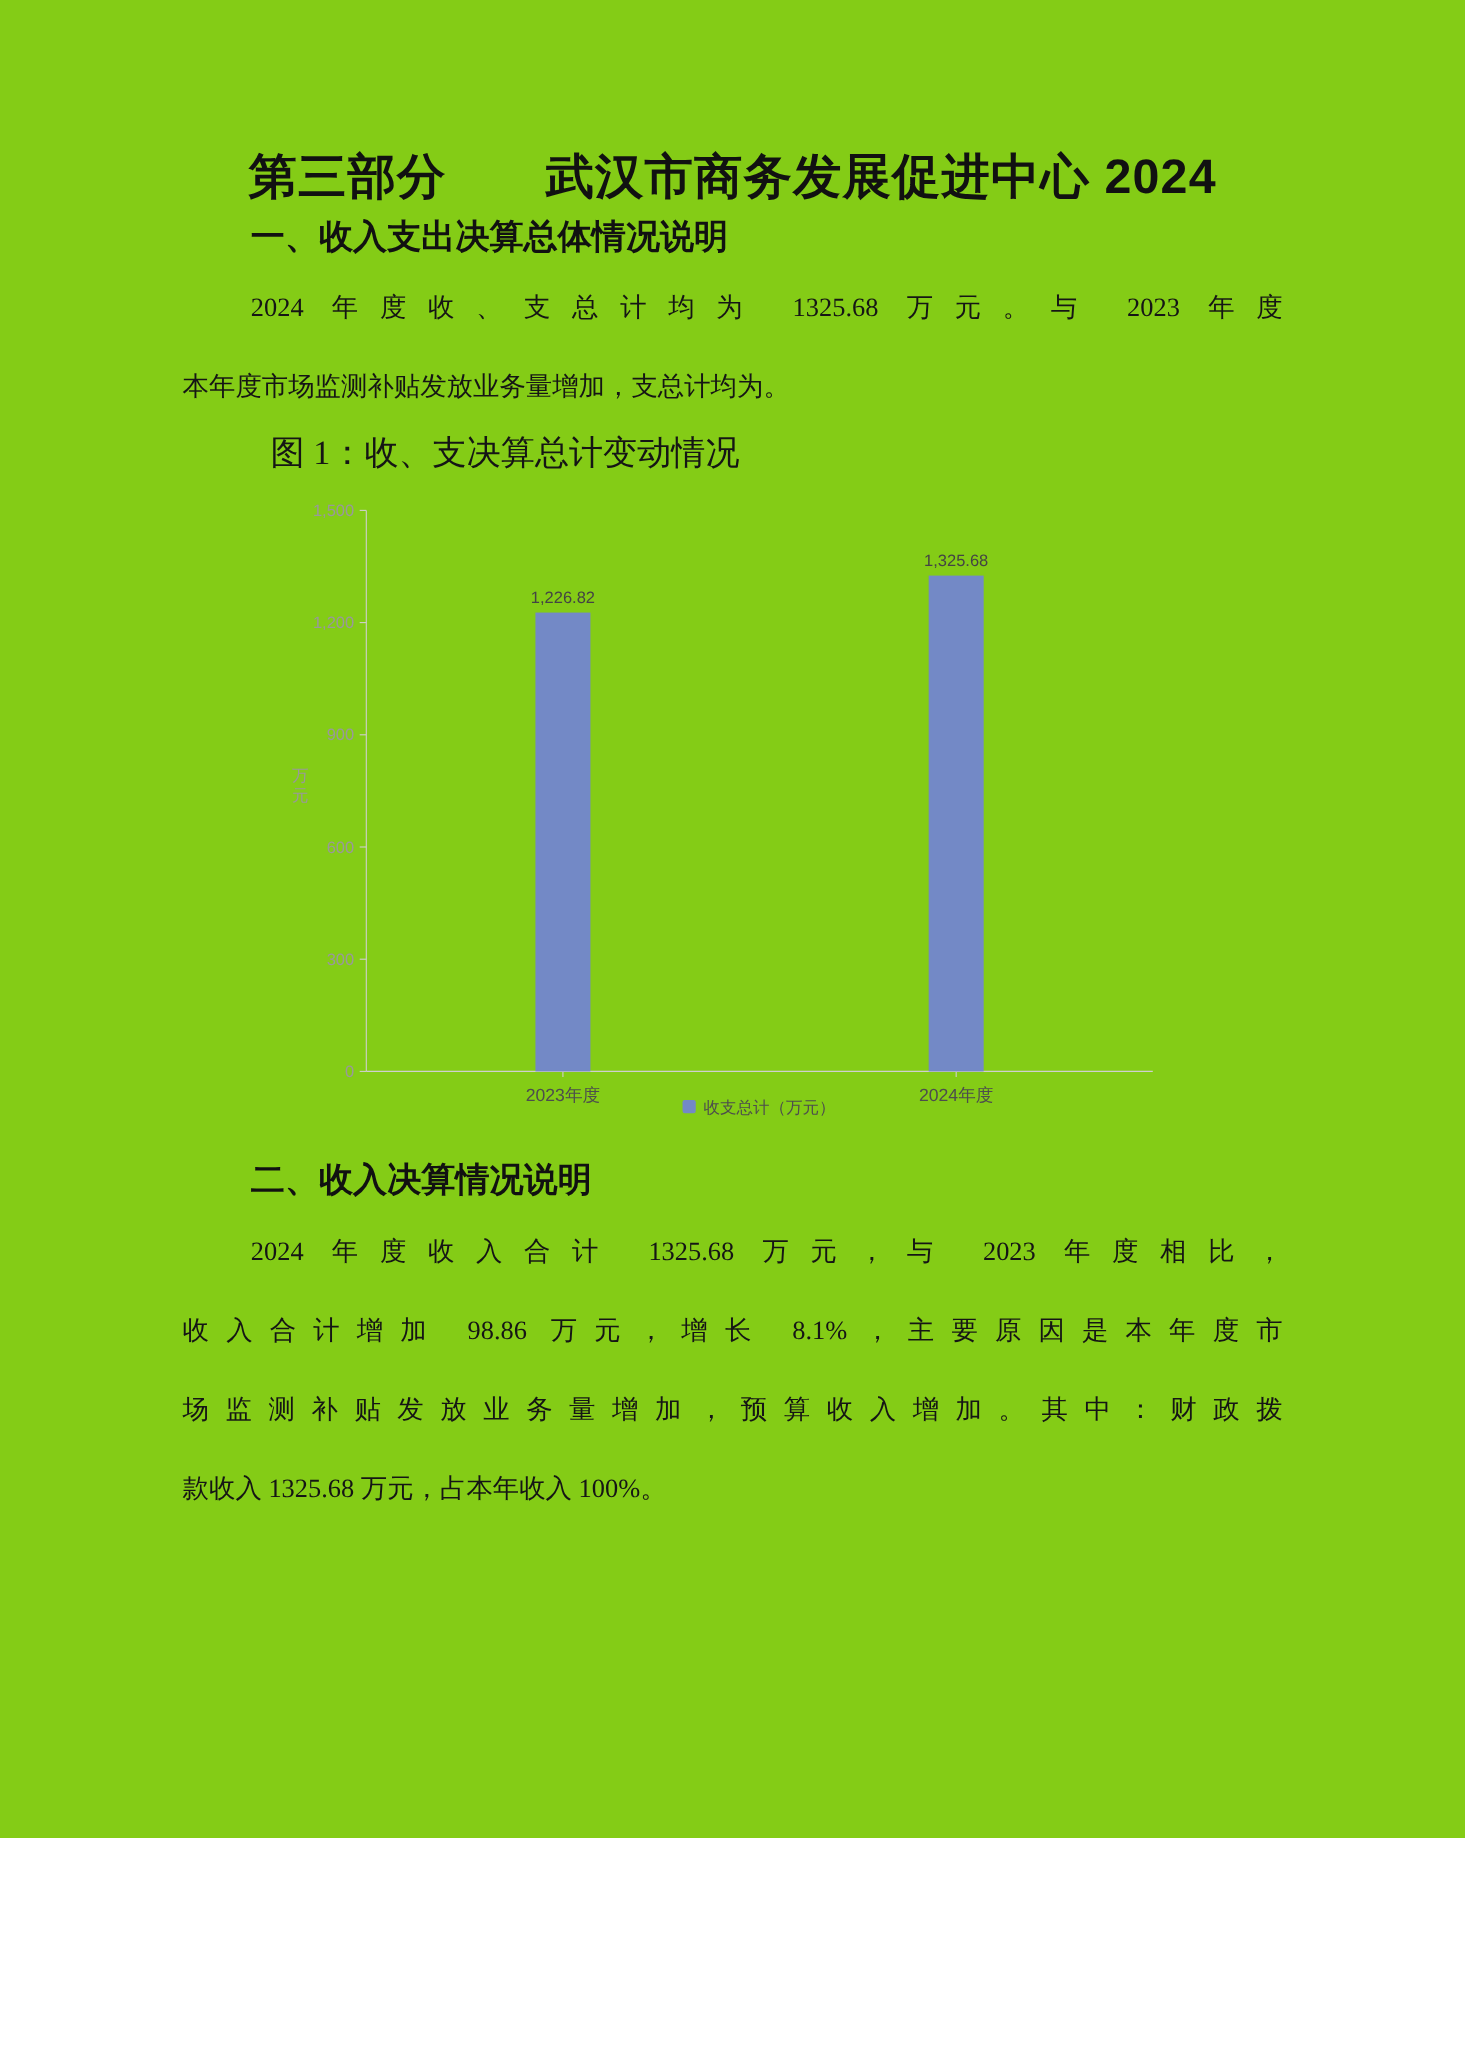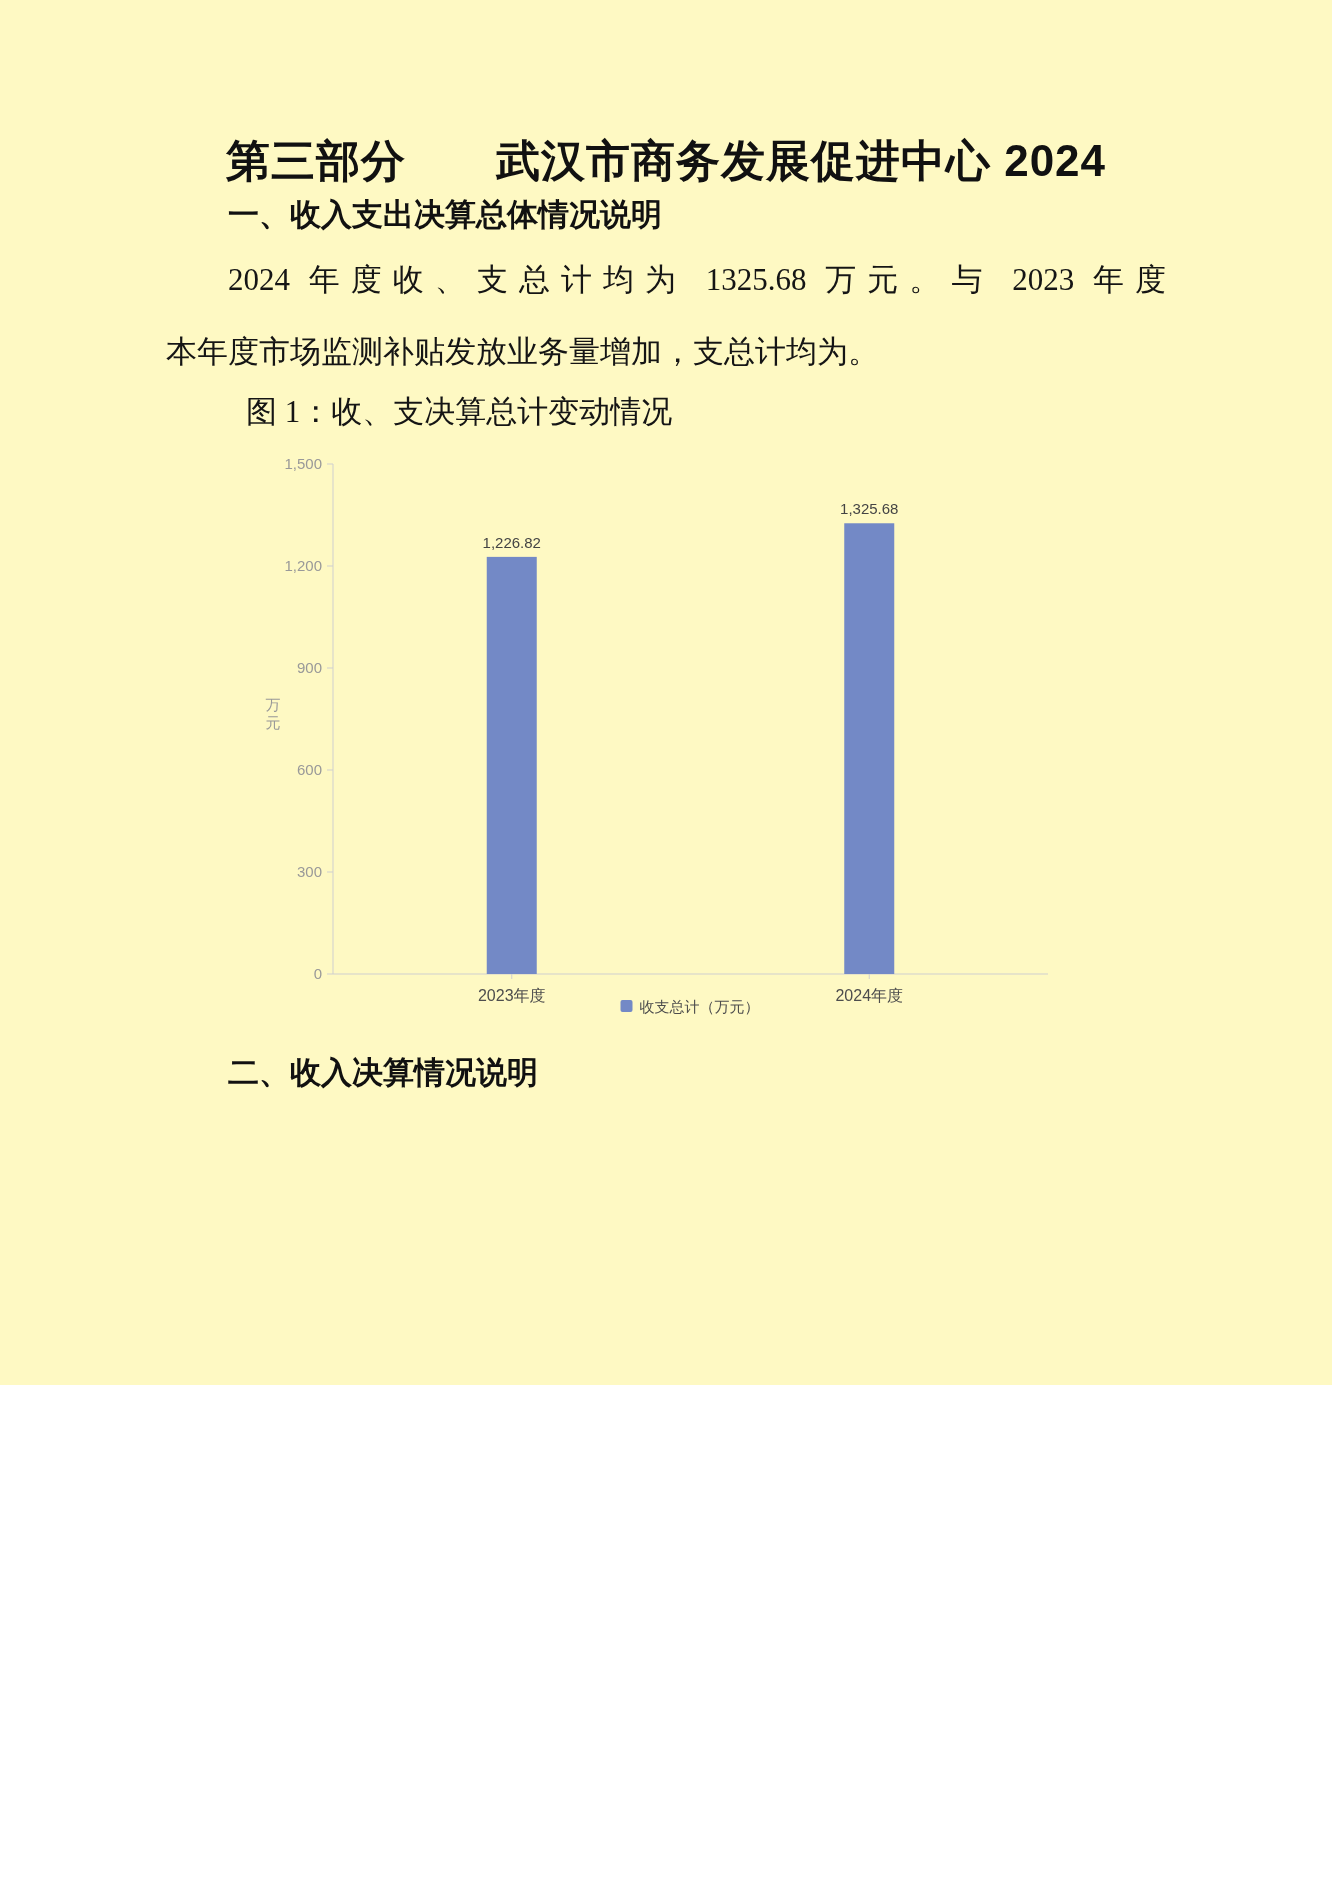--- a/index.html
+++ b/index.html
@@ -1,19 +1,19 @@
 <!DOCTYPE html>
 <html><head>
 <meta charset="utf-8">
 <style>
   html,body{margin:0;padding:0;background:#ffffff;}
   .page{
     position:relative;
-    width:1332px;height:1385px;
-    background:#fef9c3;
+    width:1332px;height:1671px;
+    background:#84cc16;
     overflow:hidden;
     color:#0a0a0a;
     font-family:"Liberation Serif","DejaVu Serif",serif;
     box-sizing:border-box;
     padding-top:130px;
   }
   .doc-title{
     font-family:"Liberation Sans","DejaVu Sans",sans-serif;
     font-weight:700;
     font-size:44px;
@@ -27,21 +27,21 @@
     font-family:"Liberation Sans","DejaVu Sans",sans-serif;
     font-weight:700;
     font-size:31px;
     line-height:46px;
     margin:0;
     padding-left:62px;
     color:#111111;
   }
   .sec1{margin-top:121px;}
   .sec2{margin-top:41px;}
-  .para{font-size:31px;color:#151515;margin-top:6px;}
+  .para{font-size:24px;color:#151515;margin-top:6px;}
   .para .line{height:72px;line-height:72px;white-space:normal;}
   .para .line.just{text-align:justify;text-align-last:justify;}
   .para .line.indent{padding-left:62px;}
   .fig-caption{
     font-size:31px;
     line-height:44px;
     margin-top:2px;
     text-align:left;
     padding-left:80px;
     color:#151515;
@@ -103,18 +103,24 @@
           <rect x="629.25" y="73.2688" width="50" height="450.7312" fill="#7389C6"></rect>
           <text x="654.25" y="64.2688" text-anchor="middle" font-size="15" fill="#444444">1,325.68</text>
           <text x="654.25" y="551" text-anchor="middle" font-size="16" fill="#4D4D4D">2024年度</text>
           <rect x="405.5" y="550" width="12" height="12" rx="2" fill="#7389C6"></rect>
           <text x="424.5" y="562" font-size="15" fill="#4D4D4D">收支总计（万元）</text>
         </svg>
     </div>
 
     <h2 class="sec sec2">二、收入决算情况说明</h2>
 
+    <div class="para">
+      <div class="line indent just">2024 年度收入合计 1325.68 万元，与 2023 年度相比，</div>
+      <div class="line just">收入合计增加 98.86 万元，增长 8.1%，主要原因是本年度市</div>
+      <div class="line just">场监测补贴发放业务量增加，预算收入增加。其中：财政拨</div>
+      <div class="line">款收入 1325.68 万元，占本年收入 100%。</div>
+    </div>
 
   </div>
 
   <div class="page-number">13</div>
 
 </div>
 
 </body></html>

